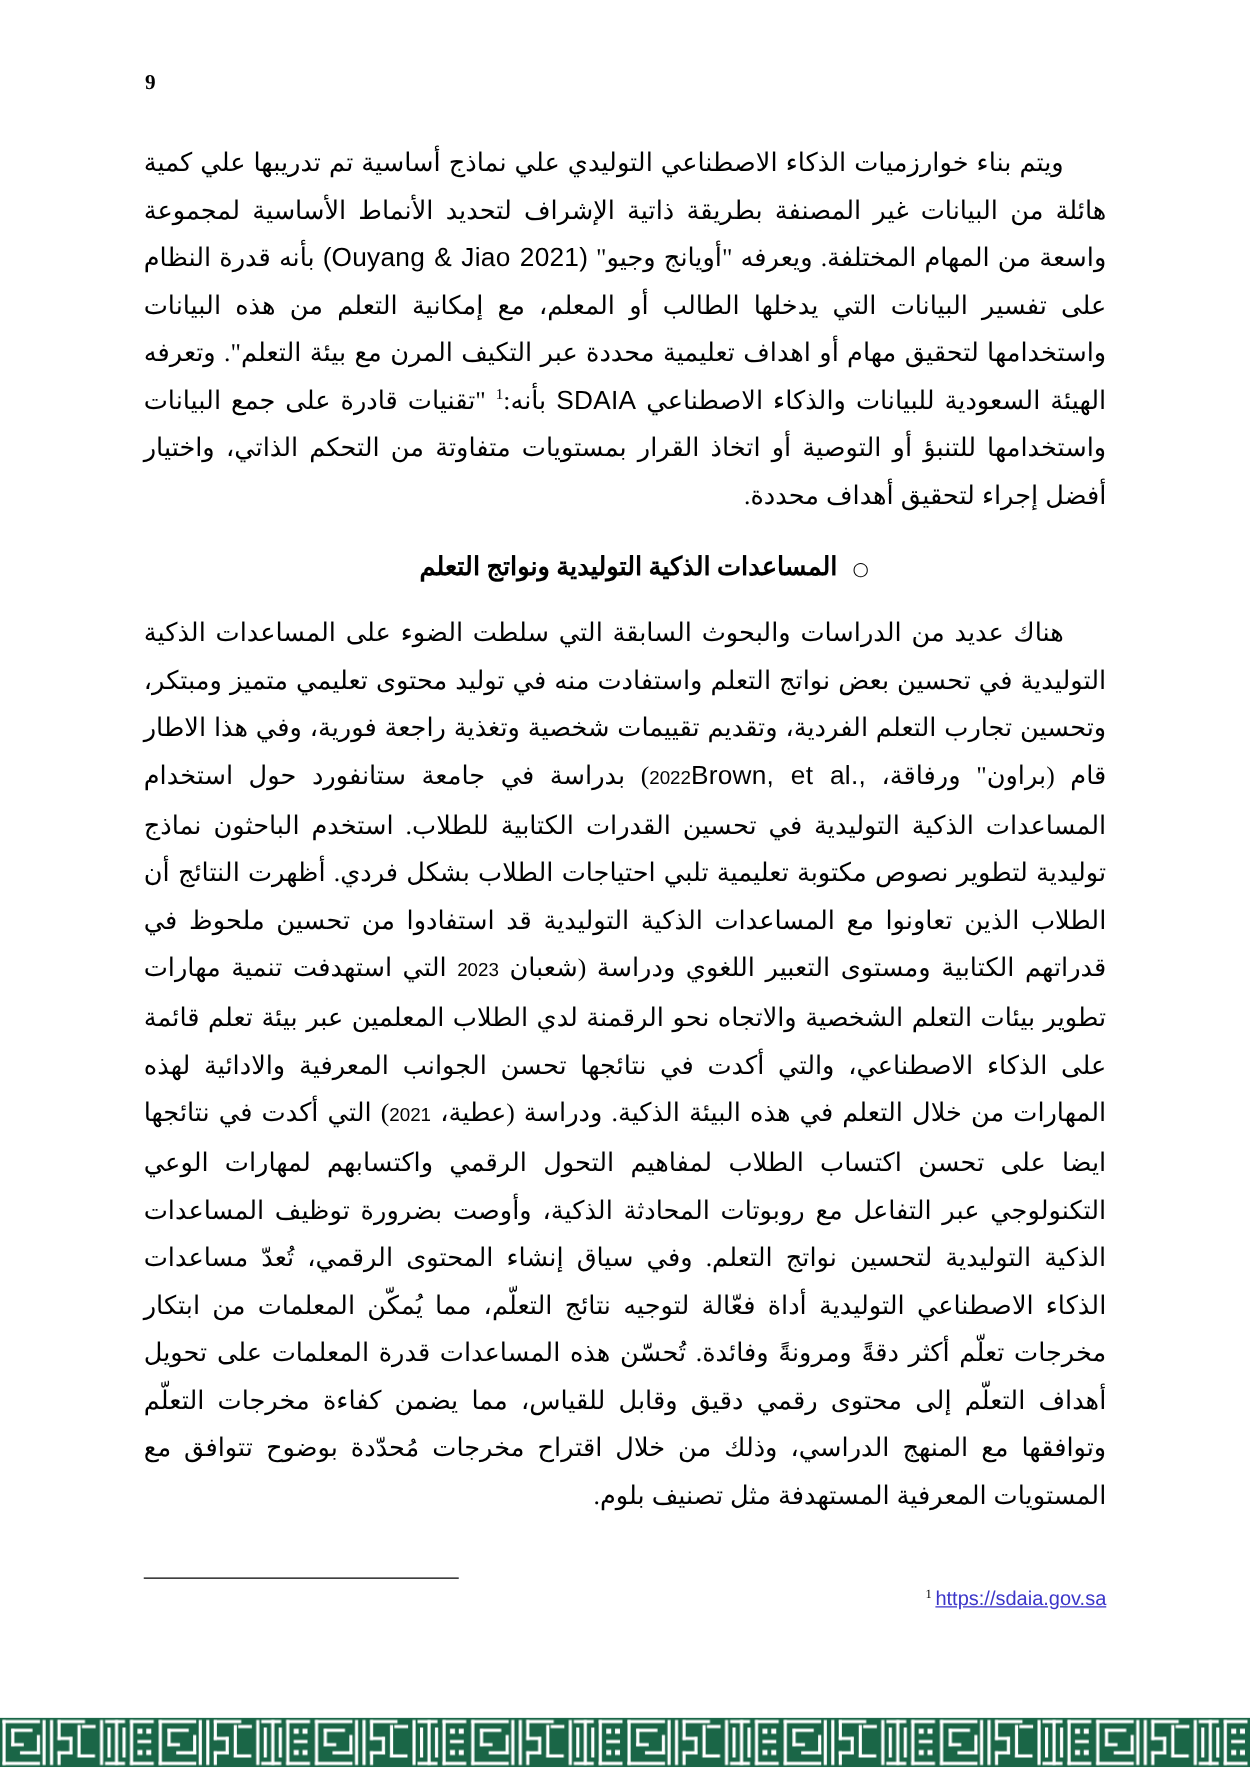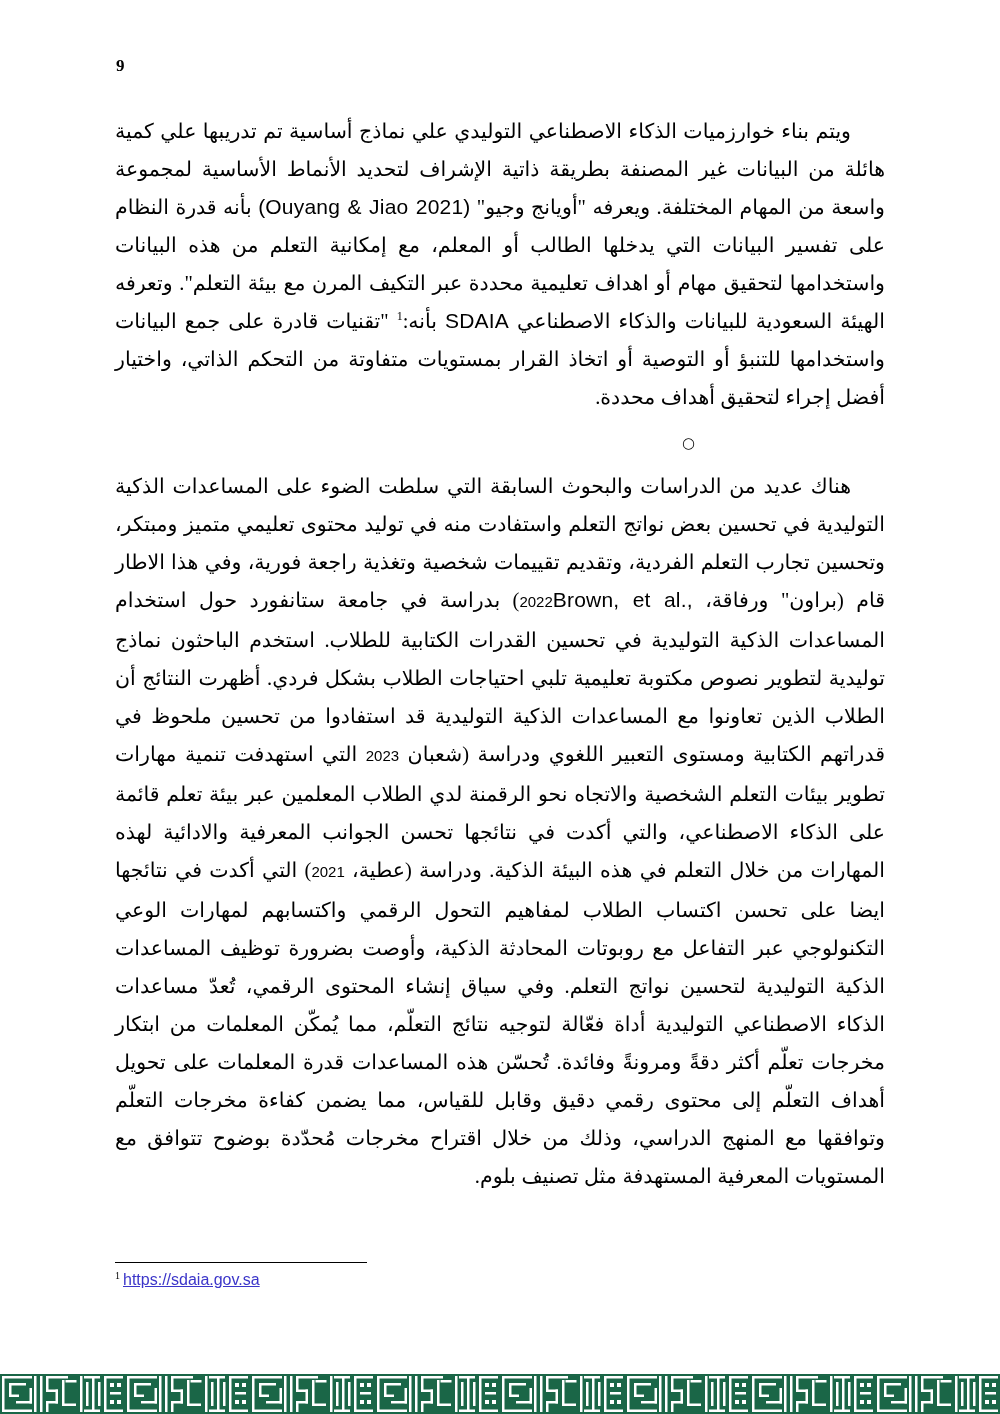--- a/index.html
+++ b/index.html
@@ -93,21 +93,21 @@
   }
   .bullet-text { font-weight: bold; }
 
   
   .footnote-area {
     position: absolute;
     left: 115px;
     top: 1262px;
     width: 770px;
     direction: ltr;
-    text-align: left;
+    text-align: right;
   }
   .footnote-rule {
     width: 252px;
     height: 0;
     border-top: 1.4px solid #000;
     margin: 0 0 8px 0;
   }
   .footnote-line {
     font-size: 14px;
     font-family: "Liberation Serif", "DejaVu Serif", serif;
@@ -146,20 +146,21 @@
 <div class="page">
 
   <div class="page-number">9</div>
 
   <div class="content">
 
     <p class="para"><span>ويتم بناء خوارزميات الذكاء الاصطناعي التوليدي علي نماذج أساسية تم تدريبها علي كمية هائلة من البيانات غير المصنفة بطريقة ذاتية الإشراف لتحديد الأنماط الأساسية لمجموعة واسعة من المهام المختلفة. ويعرفه "أويانج وجيو" </span><span class="latin">(Ouyang &amp; Jiao 2021)</span><span> بأنه قدرة النظام على تفسير البيانات التي يدخلها الطالب أو المعلم، مع إمكانية التعلم من هذه البيانات واستخدامها لتحقيق مهام أو اهداف تعليمية محددة عبر التكيف المرن مع بيئة التعلم". وتعرفه الهيئة السعودية للبيانات والذكاء الاصطناعي </span><span class="latin">SDAIA</span><span> بأنه:</span><sup class="fn-ref">1</sup><span> "تقنيات قادرة على جمع البيانات واستخدامها للتنبؤ أو التوصية أو اتخاذ القرار بمستويات متفاوتة من التحكم الذاتي، واختيار أفضل إجراء لتحقيق أهداف محددة.</span></p>
 
     <div class="bullet-heading">
       <span class="bullet-glyph">○</span>
+      <span class="bullet-text">المساعدات الذكية التوليدية ونواتج التعلم</span>
     </div>
 
     <p class="para"><span>هناك عديد من الدراسات والبحوث السابقة التي سلطت الضوء على المساعدات الذكية التوليدية في تحسين بعض نواتج التعلم واستفادت منه في توليد محتوى تعليمي متميز ومبتكر، وتحسين تجارب التعلم الفردية، وتقديم تقييمات شخصية وتغذية راجعة فورية، وفي هذا الاطار قام (براون" ورفاقة، </span><span class="num">2022</span><span class="latin">Brown, et al.,</span><span>) بدراسة في جامعة ستانفورد حول استخدام المساعدات الذكية التوليدية في تحسين القدرات الكتابية للطلاب. استخدم الباحثون نماذج توليدية لتطوير نصوص مكتوبة تعليمية تلبي احتياجات الطلاب بشكل فردي. أظهرت النتائج أن الطلاب الذين تعاونوا مع المساعدات الذكية التوليدية قد استفادوا من تحسين ملحوظ في قدراتهم الكتابية ومستوى التعبير اللغوي ودراسة (شعبان </span><span class="num">2023</span><span> التي استهدفت تنمية مهارات تطوير بيئات التعلم الشخصية والاتجاه نحو الرقمنة لدي الطلاب المعلمين عبر بيئة تعلم قائمة على الذكاء الاصطناعي، والتي أكدت في نتائجها تحسن الجوانب المعرفية والادائية لهذه المهارات من خلال التعلم في هذه البيئة الذكية. ودراسة (عطية، </span><span class="num">2021</span><span>) التي أكدت في نتائجها ايضا على تحسن اكتساب الطلاب لمفاهيم التحول الرقمي واكتسابهم لمهارات الوعي التكنولوجي عبر التفاعل مع روبوتات المحادثة الذكية، وأوصت بضرورة توظيف المساعدات الذكية التوليدية لتحسين نواتج التعلم. وفي سياق إنشاء المحتوى الرقمي، تُعدّ مساعدات الذكاء الاصطناعي التوليدية أداة فعّالة لتوجيه نتائج التعلّم، مما يُمكّن المعلمات من ابتكار مخرجات تعلّم أكثر دقةً ومرونةً وفائدة. تُحسّن هذه المساعدات قدرة المعلمات على تحويل أهداف التعلّم إلى محتوى رقمي دقيق وقابل للقياس، مما يضمن كفاءة مخرجات التعلّم وتوافقها مع المنهج الدراسي، وذلك من خلال اقتراح مخرجات مُحدّدة بوضوح تتوافق مع المستويات المعرفية المستهدفة مثل تصنيف بلوم.</span></p>
 
   </div>
 
   <div class="footnote-area">
     <div class="footnote-rule"></div>
     <div class="footnote-line"><sup>1</sup><a class="footnote-link" href="#">https://sdaia.gov.sa</a></div>
   </div>

